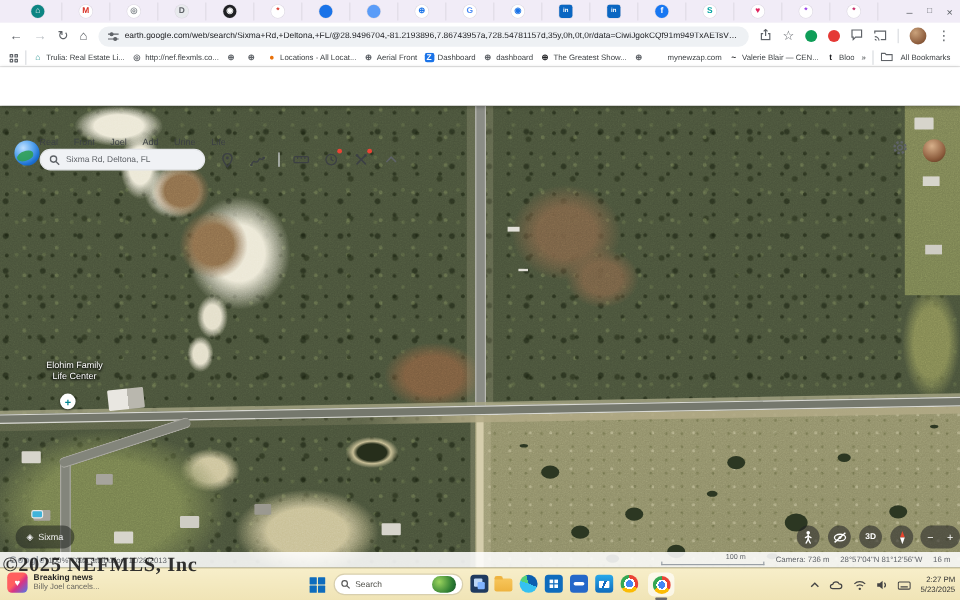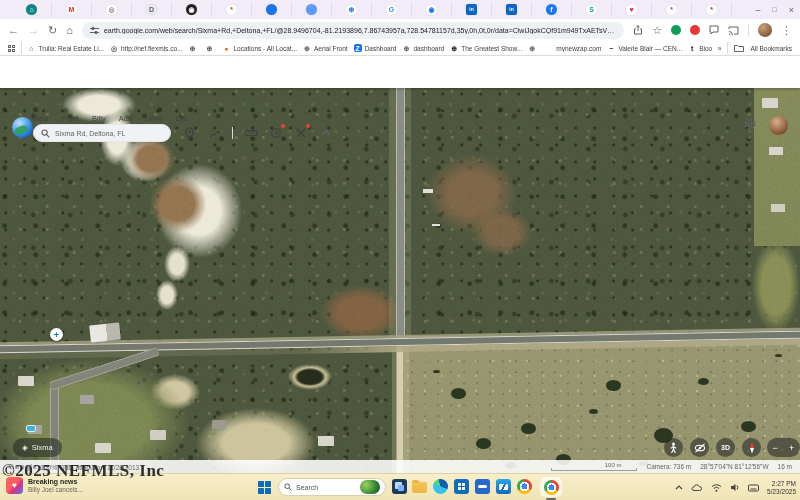--- a/index.html
+++ b/index.html
@@ -472,21 +472,21 @@
   </div>
 
   <div class="earthbar">
     <div class="gelogo">
         <i></i>
       </div>
     <div class="gemenu">
 
     <span>Real</span>
         <span>Front</span>
-        <span>Billy</span>
+        <span>Joel</span>
         <span>Add</span>
         <span>Urine</span>
         <span>Life</span>
       </div>
     <div class="gesearchrow">
       <div class="gesearch">
         <svg width="9" height="9" viewBox="0 0 9 9">
             <g stroke="#5f6368" stroke-width="1.1" fill="none">
           <circle cx="3.6" cy="3.6" r="2.6"></circle>
               <line x1="5.6" y1="5.6" x2="8.3" y2="8.3"></line>
@@ -572,20 +572,24 @@
     </div>
     <div class="lroad-v"></div>
     <div class="lroad-d"></div>
     <div class="trees"></div>
     <div class="pond"></div>
     <div class="houses-white"></div>
     <div class="houses-gray"></div>
     <div class="elohim-bldg"></div>
     <div class="pool"></div>
 
+    <div class="map-label">
+      <div>Elohim Family</div>
+      <div>Life Center</div>
+    </div>
     <div class="poi-marker">+</div>
 
     <div class="layers-pill">
       <span>◈</span>
       <span>Sixma</span>
     </div>
 
     <div class="mbtn" style="left:664px">
       <svg width="9" height="12" viewBox="0 0 9 12">
           <g stroke="#fff" stroke-width="1.2" stroke-linecap="round">

